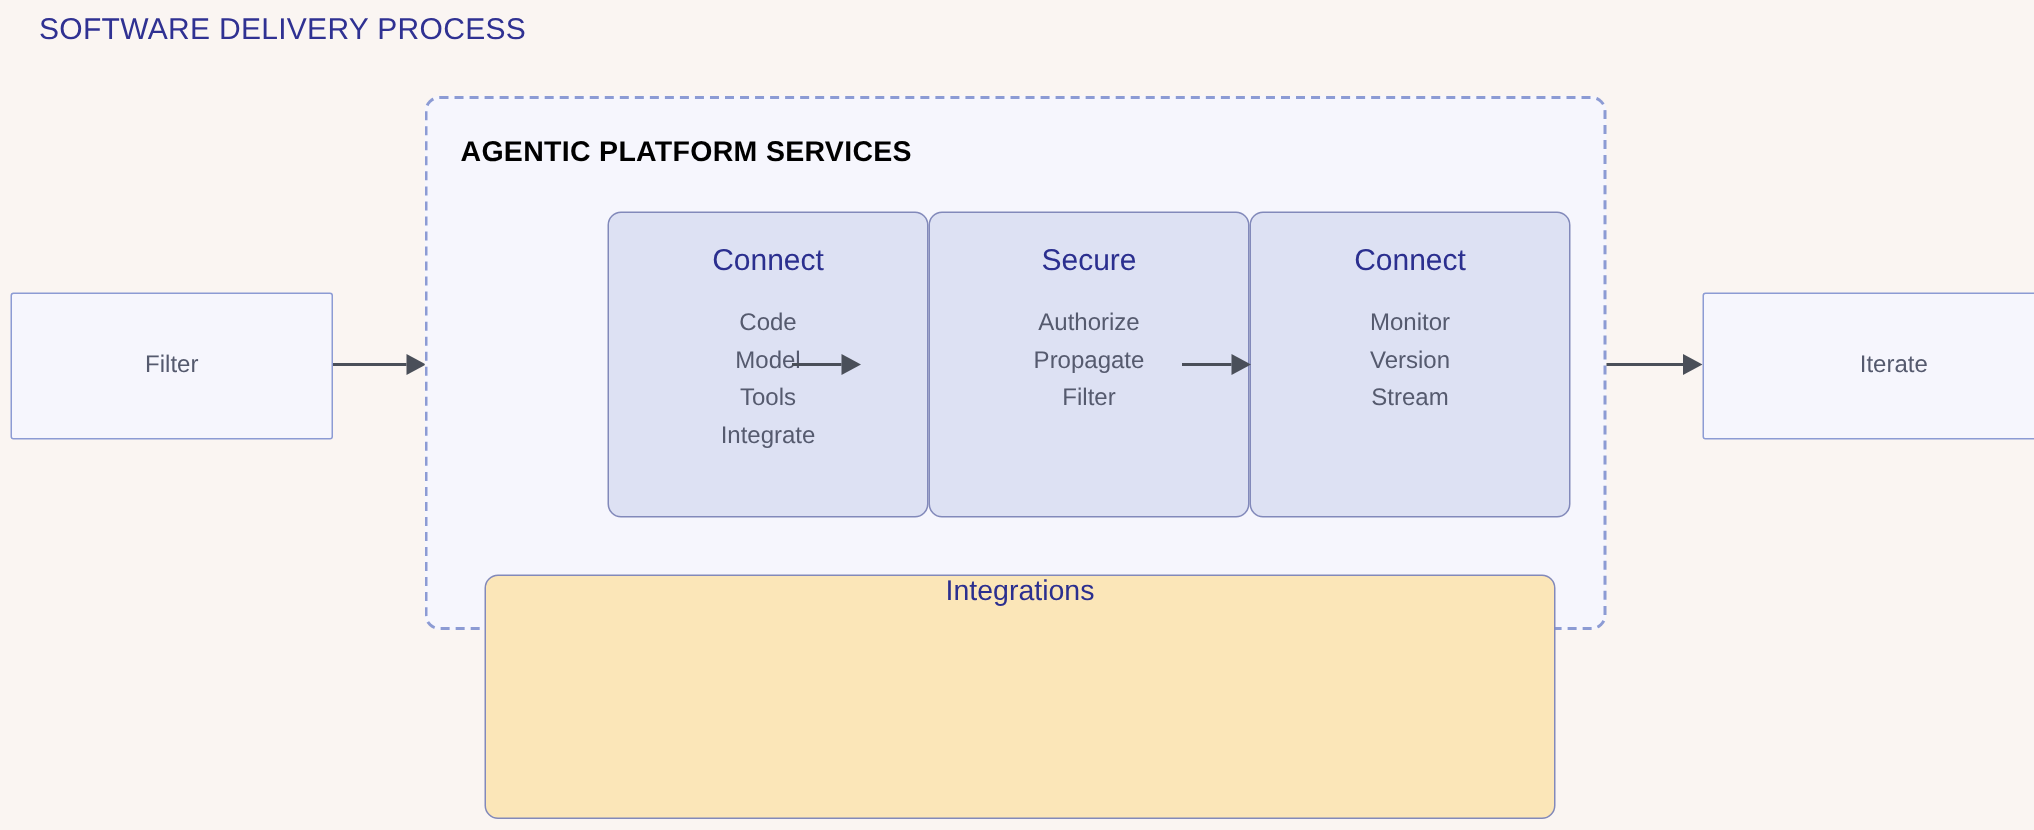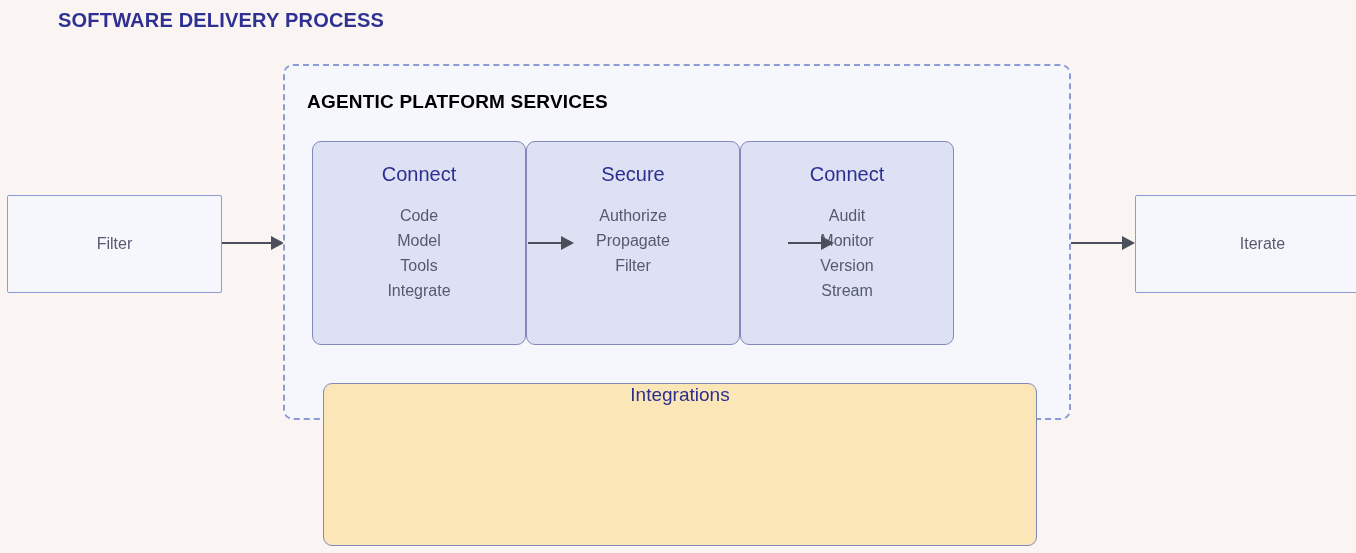--- a/index.html
+++ b/index.html
@@ -14,24 +14,23 @@
     position: relative;
     overflow: hidden;
   }
 
   
   #page-title {
     position: absolute;
     left: 26px;
     top: 9px;
     font-size: 20px;
-    font-weight: bold;
+    font-weight: normal;
     letter-spacing: 0.2px;
     color: #2f3192;
-    margin-left: 32px;
   }
 
   
   .endpoint-box {
     position: absolute;
     top: 195px;
     width: 213px;
     height: 96px;
     background: #f6f6fd;
     border: 1.5px solid #8c9bd4;
@@ -68,21 +67,21 @@
   }
 
   
   #service-cards {
     position: absolute;
     left: 312px;
     top: 141px;
     width: 735px;
     height: 204px;
     display: flex;
-    justify-content: flex-start;
+    justify-content: flex-end;
   }
   .service-card {
     width: 214px;
     height: 204px;
     box-sizing: border-box;
     background: #dde1f3;
     border: 1.5px solid #8289ba;
     border-radius: 9px;
     padding-top: 21px;
     text-align: center;
@@ -212,21 +211,20 @@
     <div class="service-card-items">
       <span class="service-card-item">Authorize</span>
       <span class="service-card-item">Propagate</span>
       <span class="service-card-item">Filter</span>
     </div>
   </div>
 
   <div class="service-card">
     <div class="service-card-title">Connect</div>
     <div class="service-card-items">
-      <span class="service-card-item">Audit</span>
       <span class="service-card-item">Monitor</span>
       <span class="service-card-item">Version</span>
       <span class="service-card-item">Stream</span>
     </div>
   </div>
 
 </div>
 
 <div id="arrow-connect-secure" class="arrow">
   <span class="shaft"></span>

